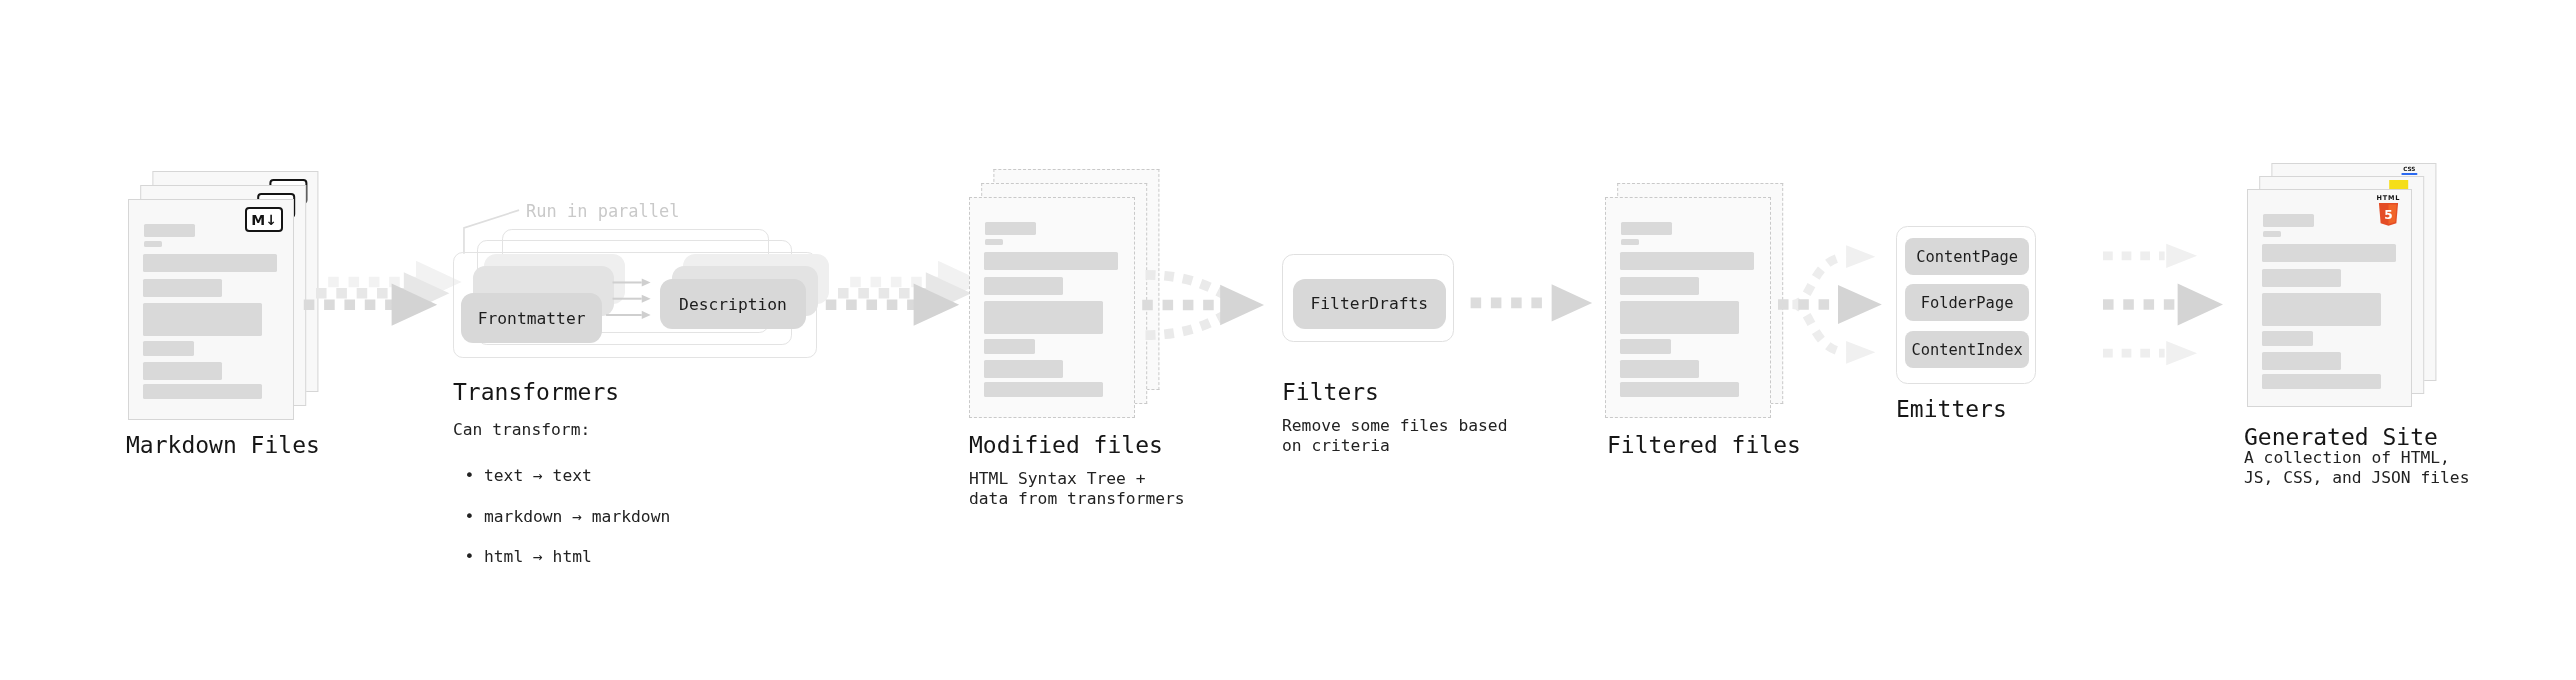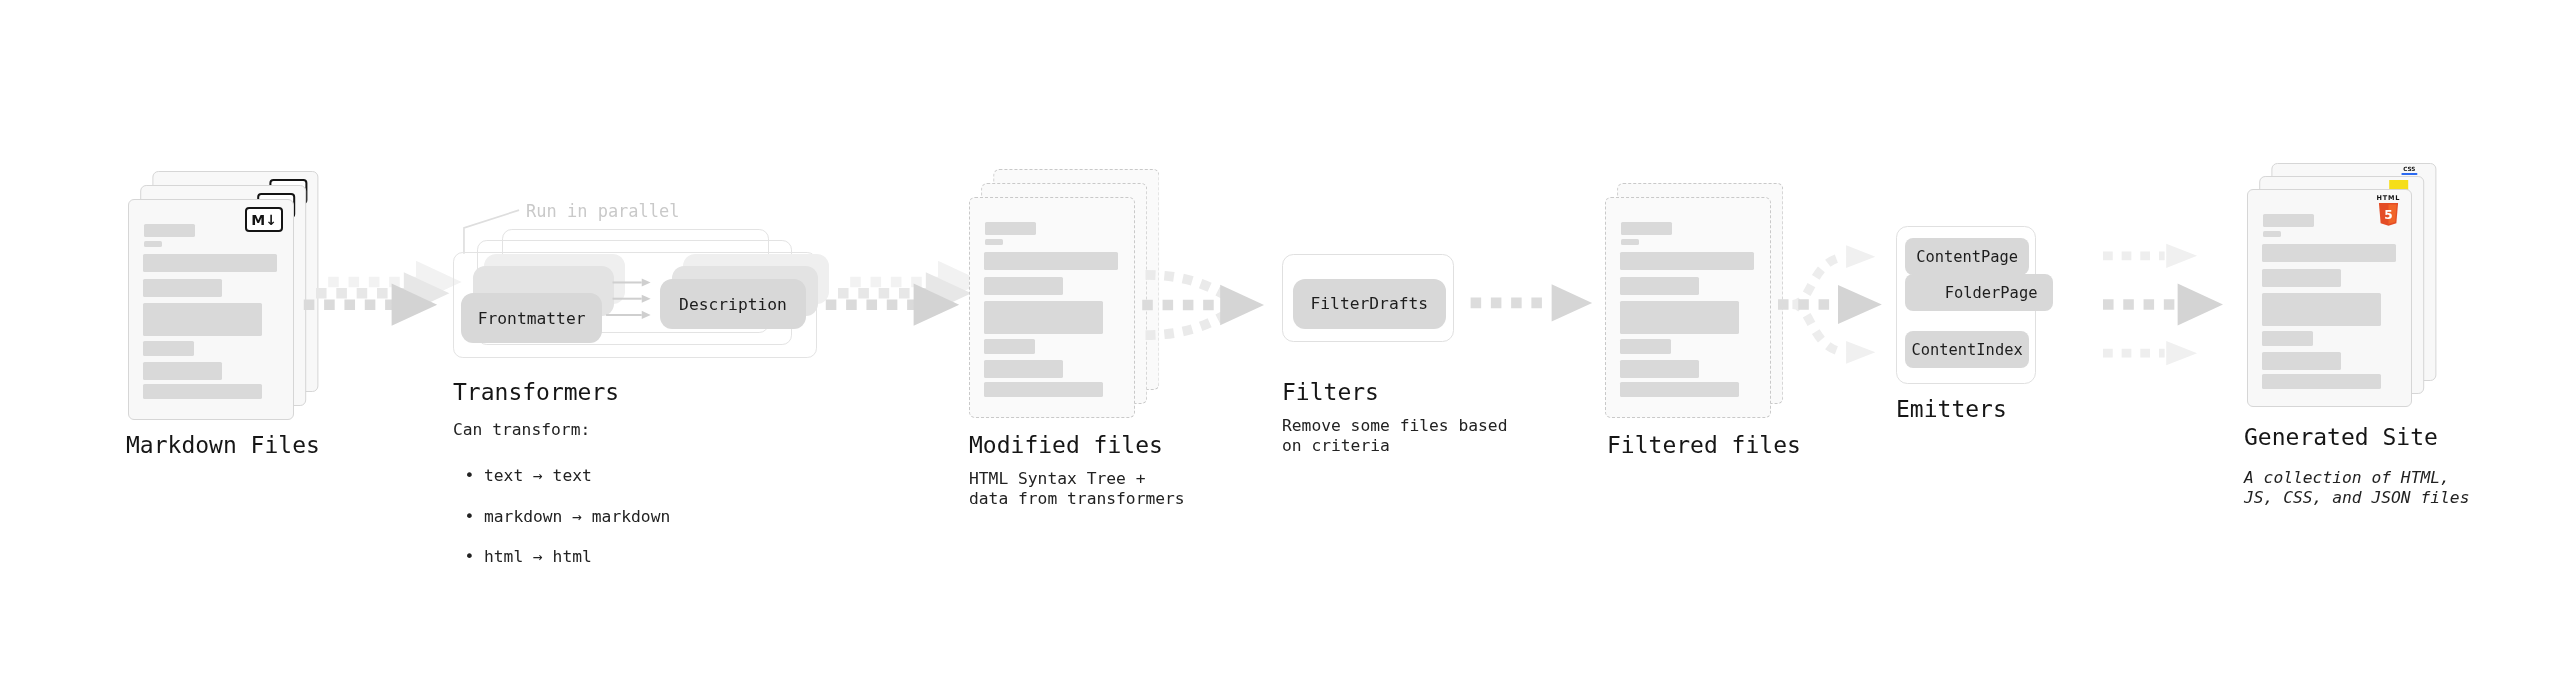--- a/index.html
+++ b/index.html
@@ -3,21 +3,21 @@
 <meta charset="utf-8">
 <style>
   html,body{margin:0;padding:0;background:#ffffff;}
   .canvas{
     position:relative;width:2576px;height:681px;background:#fff;overflow:hidden;
     font-family:"DejaVu Sans Mono","Liberation Mono",monospace;color:#1a1a1a;
   }
   
   .doc-stack{position:absolute;}
   .doc{position:absolute;left:0;top:0;width:166px;height:221px;background:#f8f8f8;
-       border:1.6px solid #d6d6d6;border-radius:6px;box-sizing:border-box;}
+       border:1.6px solid #d6d6d6;border-radius:0;box-sizing:border-box;}
   .doc.dashed{border:1.6px dashed #c9c9c9;background:#fafafa;}
   .g1{transform:translate(12.2px,-14px);}
   .g2{transform:translate(24.4px,-28px);}
   .gen .g1{transform:translate(12.2px,-13px);}
   .gen .g2{transform:translate(24.4px,-26px);}
   .bar{position:absolute;background:#d9d9d9;border-radius:1.6px;}
   .b1{left:15.4px;top:24.4px;width:51px;height:12.2px;}
   .b2{left:15.4px;top:41px;width:18px;height:5.7px;}
   .b3{left:14px;top:54px;width:134px;height:18px;}
   .b4{left:14px;top:79px;width:79px;height:18px;}
@@ -199,21 +199,21 @@
     <path d="M20,82 C44,82 42,28 84,23" fill="none" stroke="#ededed" stroke-width="11" stroke-dasharray="12 11"></path>
     <polygon points="86,9 86,37 122,23" fill="#f0f0f0"></polygon>
     <path d="M20,82 C44,82 42,136 84,141" fill="none" stroke="#ededed" stroke-width="11" stroke-dasharray="12 11"></path>
     <polygon points="86,127 86,155 122,141" fill="#f0f0f0"></polygon>
     <line x1="2" y1="82" x2="74" y2="82" stroke="#dcdcdc" stroke-width="13" stroke-dasharray="13 12"></line>
     <polygon points="76,58 76,106 130,82" fill="#d4d4d4"></polygon>
   </svg>
 
   <div class="simple-box" style="left:1896px;top:226px;width:140px;height:158px;">
     <div class="e-pill" style="top:11.4px;">ContentPage</div>
-    <div class="e-pill" style="top:47px;padding-left:24px;">FolderPage</div>
+    <div class="e-pill" style="top:57px;">FolderPage</div>
     <div class="e-pill" style="top:104px;">ContentIndex</div>
   </div>
   <div class="stage-title" style="left:1896px;top:396px;">Emitters</div>
 
   <svg class="arrow-svg" style="left:2101px;top:238px;" width="137" height="133" viewBox="0 0 168 164">
     <line x1="2" y1="22" x2="78" y2="22" stroke="#eeeeee" stroke-width="11" stroke-dasharray="12 11"></line>
     <polygon points="80,7 80,37 118,22" fill="#f0f0f0"></polygon>
     <line x1="2" y1="82" x2="92" y2="82" stroke="#dbdbdb" stroke-width="13" stroke-dasharray="13 12"></line>
     <polygon points="94,56 94,108 150,82" fill="#d4d4d4"></polygon>
     <line x1="2" y1="142" x2="78" y2="142" stroke="#eeeeee" stroke-width="11" stroke-dasharray="12 11"></line>
@@ -243,17 +243,17 @@
       <div class="bar b2"></div>
       <div class="bar b3"></div>
       <div class="bar b4"></div>
       <div class="bar b5"></div>
       <div class="bar b6"></div>
       <div class="bar b7"></div>
       <div class="bar b8"></div>
     </div>
   </div>
   <div class="stage-title" style="left:2244px;top:424px;">Generated Site</div>
-  <div class="stage-desc" style="left:2244px;top:468px;font-style:italic;">A collection of HTML,
+  <div class="stage-desc" style="left:2244px;top:448px;">A collection of HTML,
 JS, CSS, and JSON files</div>
 
 </div>
 
 
 </body></html>

